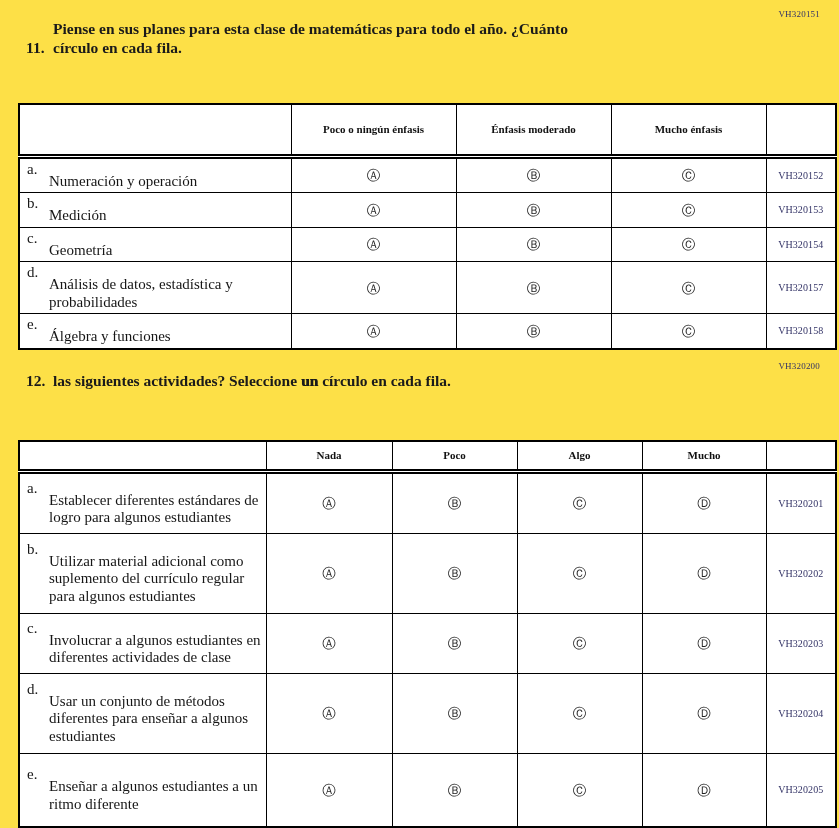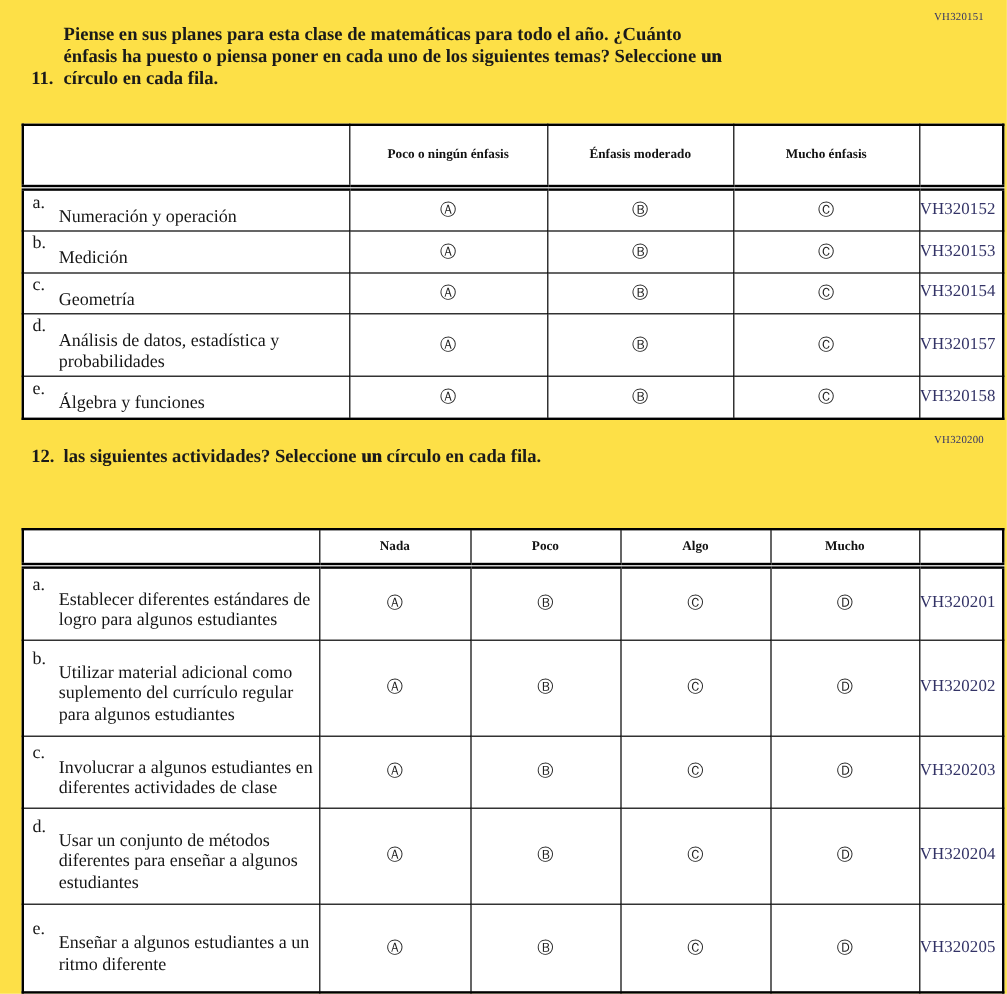--- a/index.html
+++ b/index.html
@@ -39,21 +39,21 @@
     padding:2px 4px 2px 7px; font-size:15px; line-height:17.5px; color:#161616;
   }
   .item-inner .ltr { width:22px; flex:0 0 22px; }
   .item-inner .lbl { flex:1;margin-top:12px; }
   td.opt { text-align:center; }
   .circle {
     display:inline-block; font-family:"DejaVu Sans", sans-serif;
     font-size:13.5px; line-height:1; color:#222; cursor:pointer;
   }
   td.codecell {
-    text-align:left; font-size:14px; color:#333366; letter-spacing:0.1px;
+    text-align:center; font-size:10px; color:#333366; letter-spacing:0.1px;
   }
   #table1 { top:103px; width:817px; }
   #table2 { top:440px; width:817px;padding-left:32px; }
   #table1 thead tr { height:52px; }
   #table2 thead tr { height:30px; }
   tr.t1-a { height:25px; } tr.t1-b { height:24px; } tr.t1-c { height:24px; }
   tr.t1-d { height:40px; } tr.t1-e { height:25px; }
   tr.t2-a { height:62px; } tr.t2-b { height:80px; } tr.t2-c { height:60px; }
   tr.t2-d { height:80px; } tr.t2-e { height:74px; }
 </style>
@@ -61,21 +61,20 @@
 <body>
 
 <div id="page">
 
   <div class="q-code" style="top:9px;">VH320151</div>
 
   <div class="question" style="top:20px;">
     <div class="q-number">11.</div>
     <div class="q-text">
       <div class="qline">Piense en sus planes para esta clase de matemáticas para todo el año. ¿Cuánto</div>
-      <div class="qline"><span>énfasis ha puesto o piensa poner en cada uno de los siguientes temas? Seleccione </span><span class="emph">un</span></div>
       <div class="qline">círculo en cada fila.</div>
     </div>
   </div>
 
   <table id="table1">
     <colgroup>
       <col style="width:272px">
         <col style="width:165px">
         <col style="width:155px">
         <col style="width:155px">

